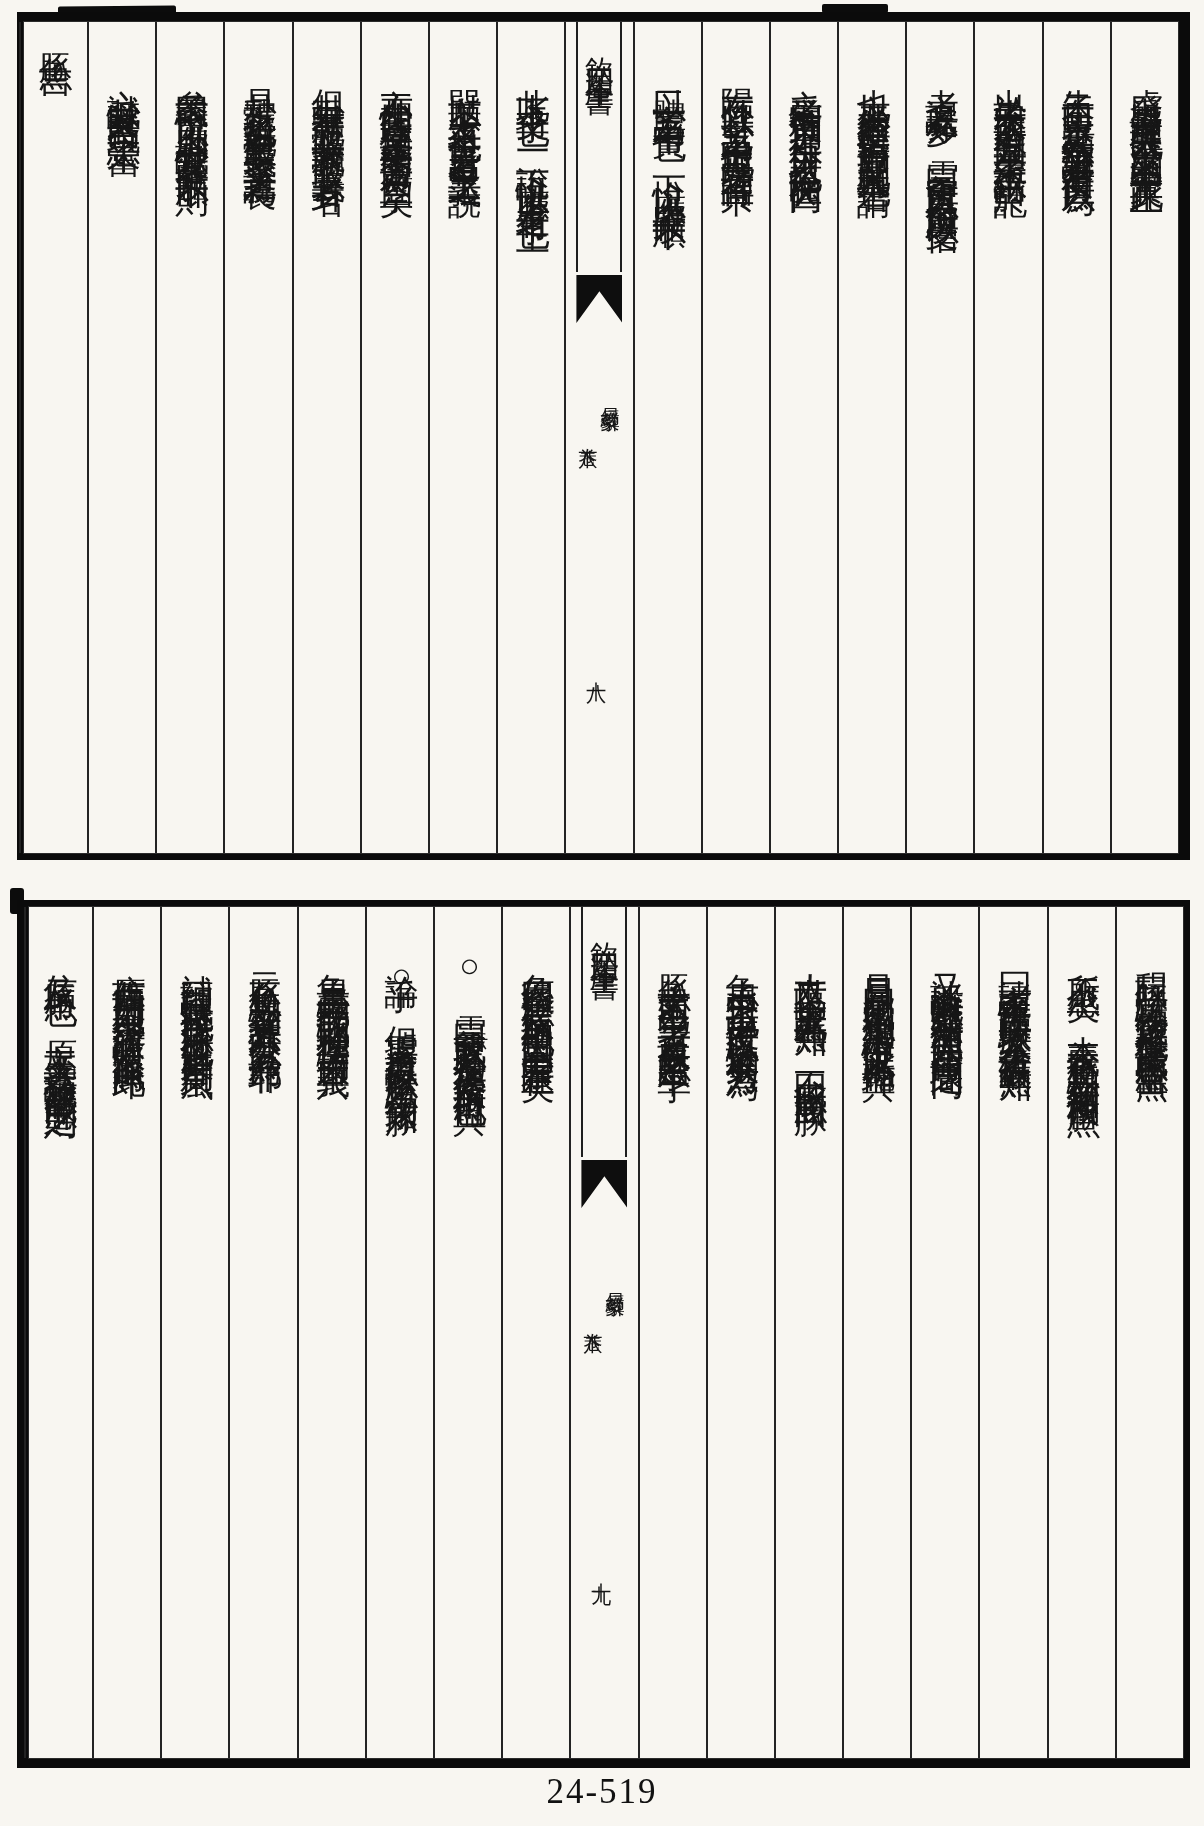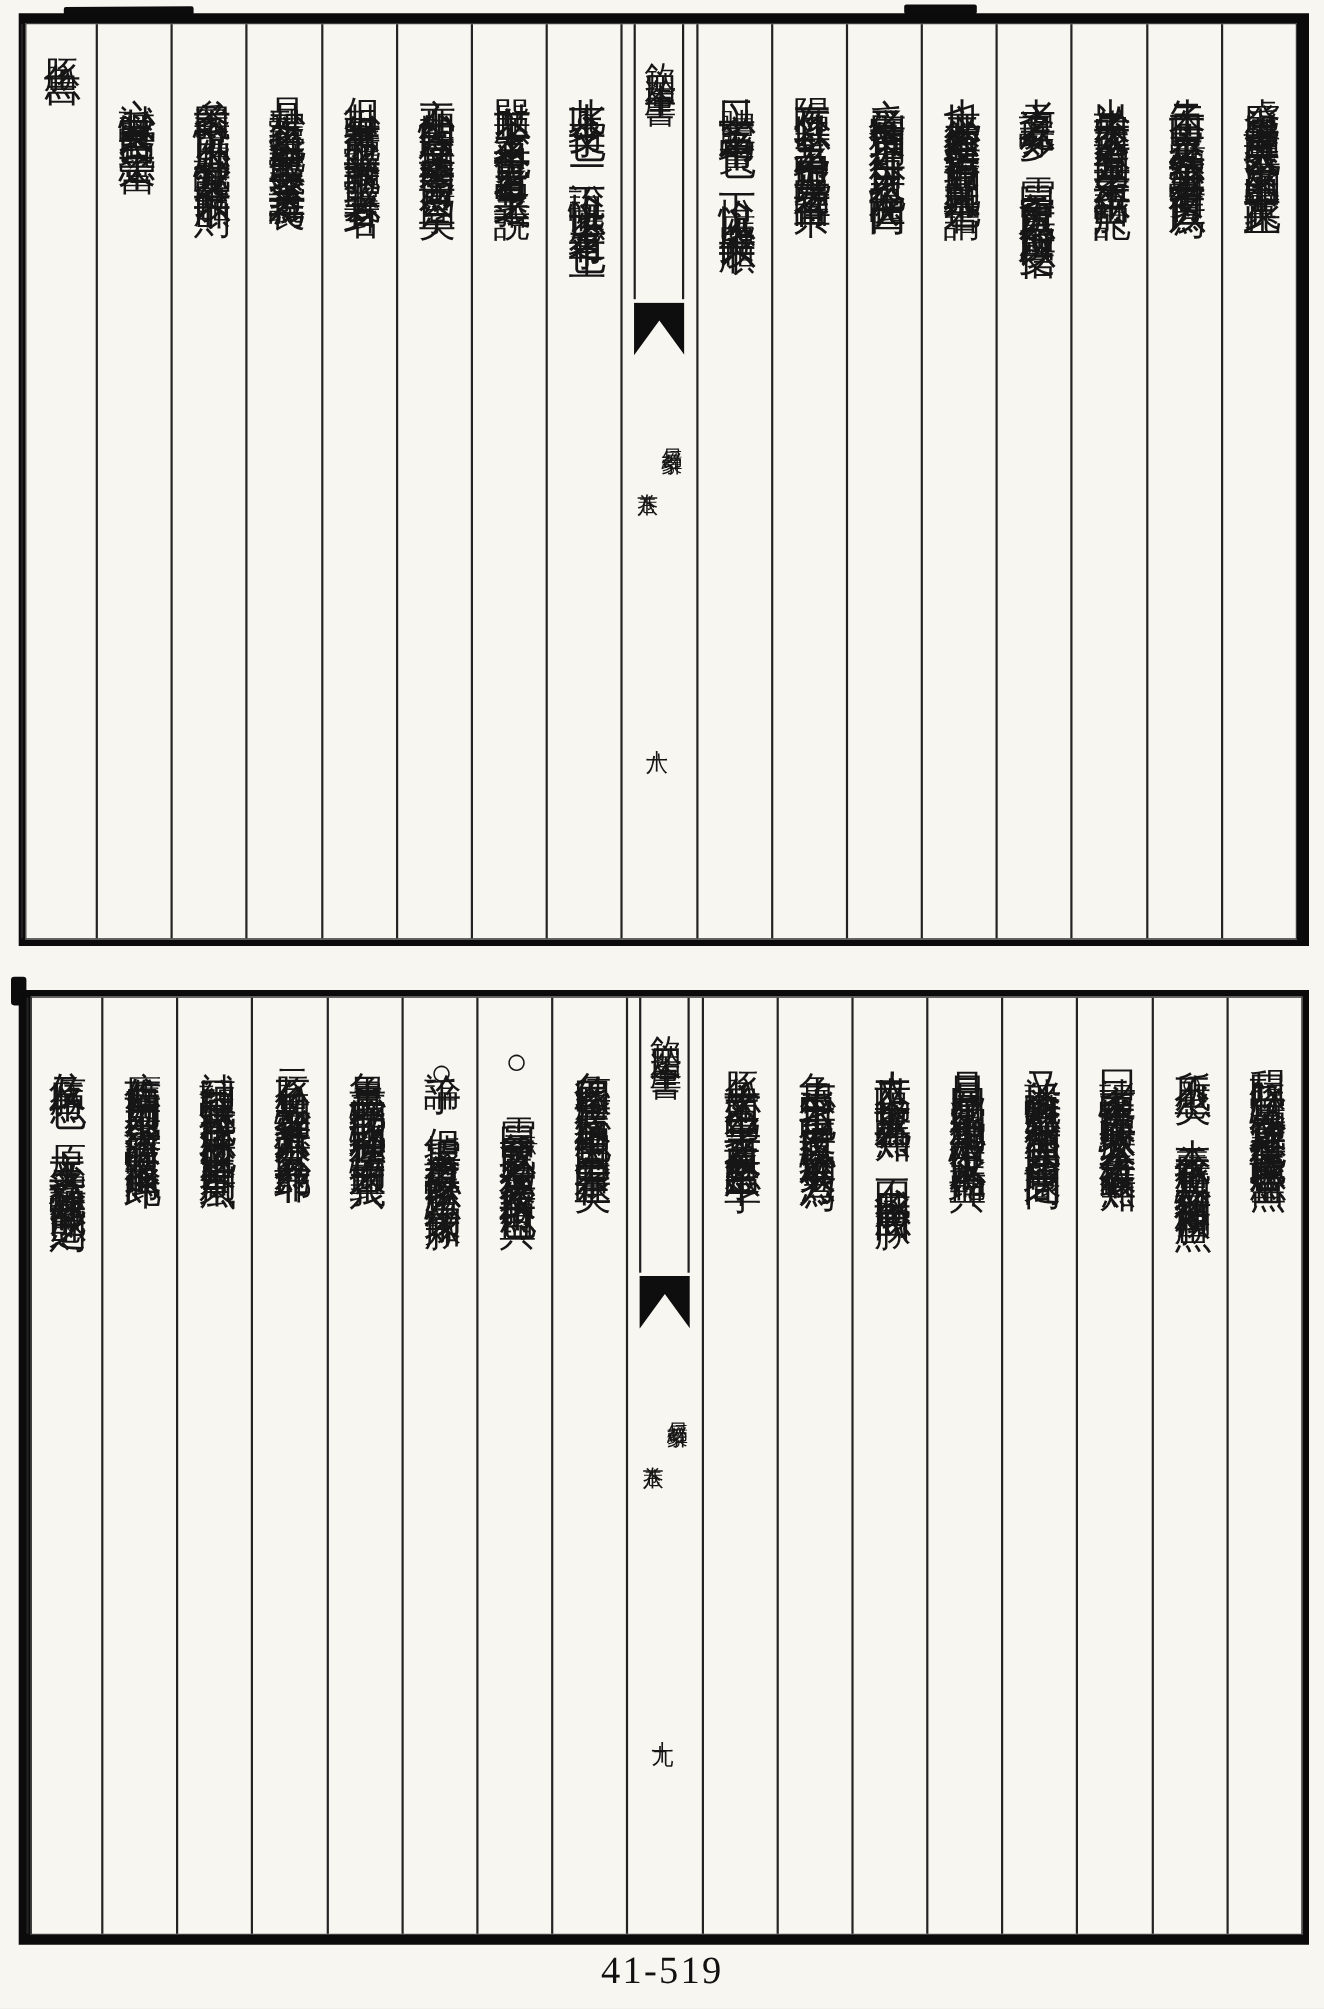--- a/index.html
+++ b/index.html
@@ -113,14 +113,14 @@
         <div class="banxin-mid">
           <span class="banxin-book">易經蒙引</span>
           <span class="banxin-juan">卷八下</span>
         </div>
         <span class="banxin-page">十九</span>
       </div>
       <div class="colgroup"><div class="col"><span>象傳曰豚魚吉信及豚魚也聖人固已着字眼在矣</span></div><div class="col"><span>○雲峯曰或以豚</span><span class="sm">云</span><span>為長況象傳信及豚魚也可與</span></div><div class="col"><span>論乎○但據雲峯之說似只以豚魚為一物未知豚</span></div><div class="col"><span>魚畢竟是二物耶或一物耶程傳作二物而本義只</span></div><div class="col"><span>云豚魚無知之物意者其亦不以分為二為非耶○</span></div><div class="col"><span>補註曰巽風兌澤也豚魚河豚也河豚東拜則東風</span></div><div class="col"><span>應信西拜則西風不爽唐詩河豚吹浪夜還風此即</span></div><div class="col"><span>信及豚魚也○原文王之意謂於難感者能感之則</span></div></div>
     </div>
   </div>
 
-  <div class="folio">41-519</div>
+  <div class="folio">24-519</div>
 </div>
 
 </body></html>

